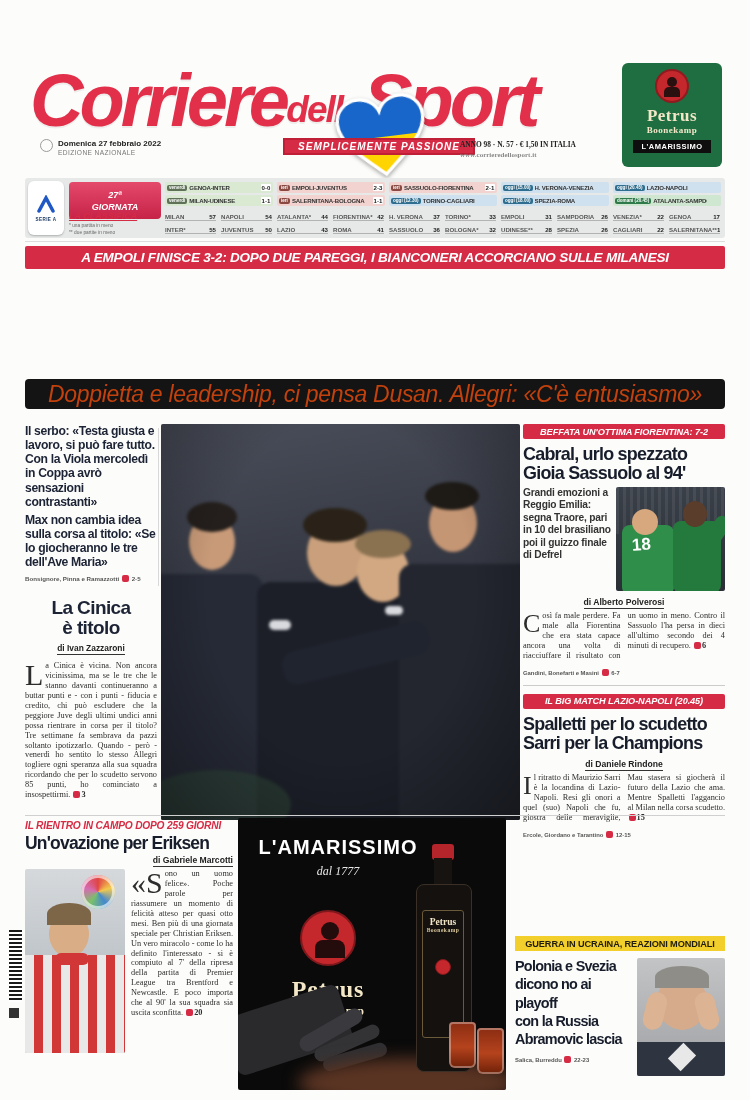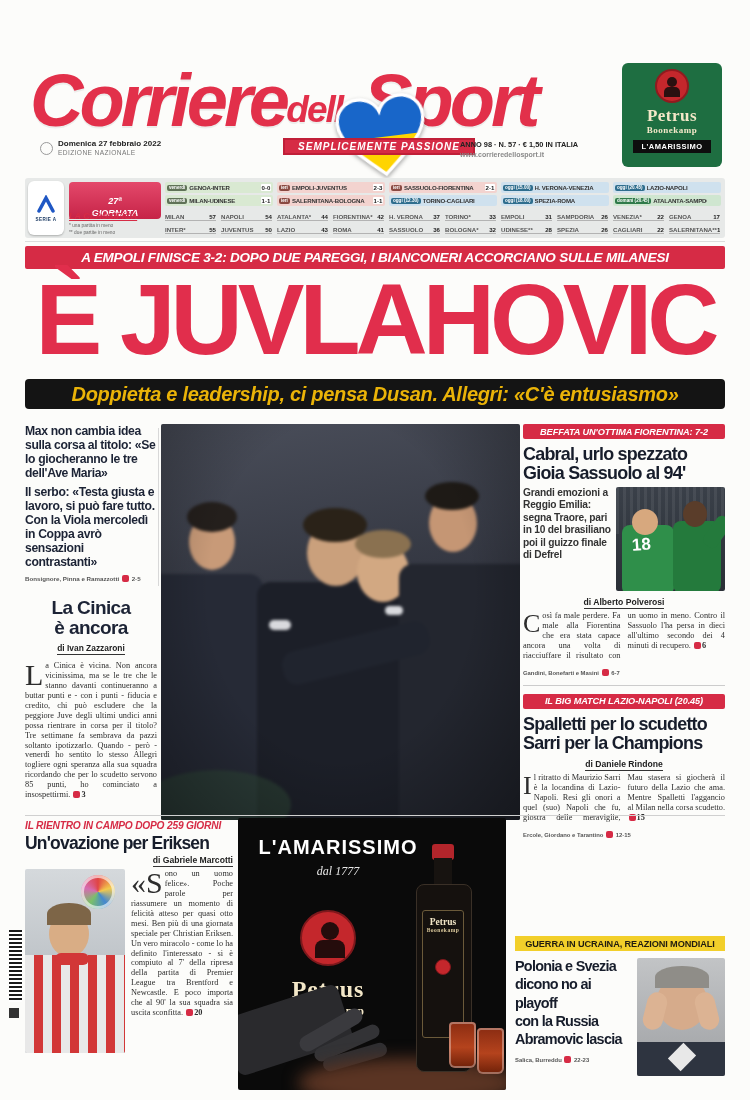--- a/index.html
+++ b/index.html
@@ -16,47 +16,47 @@
   .masthead{position:absolute;left:0;top:0;width:750px;height:176px;}
   .ghost{position:absolute;left:84px;top:40px;font-family:"Liberation Serif",serif;font-weight:bold;
          font-size:96px;letter-spacing:16px;color:transparent;-webkit-text-stroke:2px #f2b3ba;white-space:nowrap;}
   .logo{position:absolute;left:30px;top:58px;color:#e2304a;font-style:italic;font-weight:800;white-space:nowrap;
         text-shadow:0 2px 0 rgba(0,0,0,0.06);}
   .logo .lc{font-size:74px;letter-spacing:-4px;}
   .logo .ld{font-size:37px;letter-spacing:-2px;position:relative;top:-4px;left:-4px;}
   .logo .ls{font-size:74px;letter-spacing:-4px;position:relative;left:-8px;}
   .heart{position:absolute;left:336px;top:95px;width:92px;height:82px;transform:rotate(-7deg);
          filter:drop-shadow(0 2px 2px rgba(0,0,0,.35));}
-  .dateline{position:absolute;left:40px;top:139px;font-size:7.5px;color:#444;display:flex;gap:5px;align-items:center;}
+  .dateline{position:absolute;left:40px;top:139px;font-size:7.5px;color:#444;display:flex;gap:5px;align-items:flex-start;}
   .medal{width:13px;height:13px;border:1.6px solid #9a9a9a;border-radius:50%;}
   .dateline b{font-size:8px;color:#222;display:block;}
   .dateline .ed{font-size:6.6px;color:#777;letter-spacing:.4px;}
   .banner{position:absolute;left:283px;top:138px;width:192px;height:17px;background:#d62b45;color:#fff;
           font-weight:bold;font-style:italic;font-size:10px;text-align:center;line-height:17px;letter-spacing:1px;
           box-shadow:inset 0 0 0 2px #c01f38;}
-  .issue{position:absolute;left:460px;top:139px;width:150px;font-size:6.4px;color:#666;line-height:1.5;}
+  .issue{position:absolute;left:460px;top:139px;width:150px;font-size:6.4px;color:#666;line-height:1.5;font-family:Liberation Serif, serif;}
   .issue b{color:#222;font-size:7.4px;}
   .issue .site{font-weight:bold;color:#8a8a8a;font-size:7px;}
   .petrus-badge{position:absolute;left:622px;top:63px;width:100px;height:104px;background:#1e6e41;border-radius:6px;
                 display:flex;flex-direction:column;align-items:center;padding-top:6px;}
   .pb-circle{width:34px;height:34px;background:#c4272c;border-radius:50%;border:2px solid #8f1b1f;position:relative;}
   .pb-circle .bust{position:absolute;left:10px;top:6px;width:10px;height:10px;background:#2b1010;border-radius:50%;}
   .pb-circle .bust2{position:absolute;left:7px;top:16px;width:16px;height:10px;background:#2b1010;border-radius:5px 5px 0 0;}
   .pb-name{font-family:"Liberation Serif",serif;font-weight:bold;color:#f3e7c8;font-size:17px;margin-top:3px;letter-spacing:.5px;}
   .pb-sub{font-family:"Liberation Serif",serif;font-weight:bold;color:#f3e7c8;font-size:9px;letter-spacing:.5px;margin-top:-1px;}
   .pb-tag{margin-top:5px;background:#0e0e0e;color:#fff;font-weight:bold;font-size:7.5px;padding:2px 8px;letter-spacing:.5px;}
 
   
   .scorebar{position:absolute;left:25px;top:178px;width:700px;height:60px;background:#e7e9e8;border-radius:3px;}
   .seriea-tile{position:absolute;left:3px;top:3px;width:36px;height:54px;background:#fff;border-radius:6px;
                box-shadow:0 1px 2px rgba(0,0,0,.25);display:flex;flex-direction:column;align-items:center;justify-content:center;}
   .seriea-tile .glyph{width:20px;height:20px;}
   .seriea-tile .lbl{font-size:4.6px;font-weight:bold;color:#15355f;letter-spacing:.4px;margin-top:2px;}
   .round-box{position:absolute;left:44px;top:4px;width:92px;height:37px;background:linear-gradient(180deg,#e4496b,#c62347);
-             border-radius:4px;color:#fff;font-weight:bold;font-style:italic;text-align:center;font-size:9px;line-height:1.3;padding-top:14px;}
+             border-radius:4px;color:#fff;font-weight:bold;font-style:italic;text-align:center;font-size:9px;line-height:1.3;padding-top:8px;}
   .classifica{position:absolute;left:44px;top:33px;color:#d62b45;font-weight:bold;font-style:italic;font-size:9px;
               text-decoration:underline;}
   .legend{position:absolute;left:44px;top:45px;font-size:4.8px;color:#666;line-height:1.4;}
   .fixtures{position:absolute;left:140px;top:4px;display:grid;grid-template-rows:repeat(2,11px);grid-auto-flow:column;
             grid-auto-columns:108px;gap:2px 4px;}
   .fx{display:flex;align-items:center;gap:2px;padding:0 2px;border-radius:2px;font-size:6.1px;font-weight:bold;color:#333;}
   .fx-green{background:#d9e9d2;} .fx-pink{background:#f3d3cf;} .fx-blue{background:#cfe1ee;} .fx-green2{background:#cfe6d0;}
   .fx-day{font-size:4.6px;font-weight:bold;color:#fff;border-radius:2px;padding:.5px 2px;white-space:nowrap;}
   .fx-fri .fx-day{background:#5f7257;} .fx-yest .fx-day{background:#8a4a42;}
   .fx-today .fx-day{background:#2f6e8e;} .fx-tom .fx-day{background:#2f7a4a;}
@@ -66,22 +66,22 @@
              grid-auto-columns:51px;gap:2px 5px;}
   .st{display:flex;justify-content:space-between;align-items:flex-end;border-bottom:1px solid #b3b3b3;
       font-size:6.1px;font-weight:bold;color:#555;white-space:nowrap;overflow:hidden;}
   .st .st-pts{color:#222;}
 
   
   .kicker{position:absolute;left:25px;top:246px;width:700px;height:23px;background:#d62b45;border-radius:2px;color:#fff;
           font-weight:bold;font-style:italic;font-size:13.5px;text-align:center;line-height:23px;letter-spacing:-.2px;}
   .headline{position:absolute;left:25px;top:268px;width:700px;margin:0;color:#e12e4c;font-weight:800;font-size:100px;
             letter-spacing:-5px;text-align:center;line-height:1.02;white-space:nowrap;}
-  .subhead{position:absolute;left:25px;top:379px;width:700px;height:30px;background:#141414;border-radius:4px;color:#eab308;
-           font-weight:bold;font-style:italic;font-size:20px;text-align:center;line-height:30px;letter-spacing:-.3px;}
+  .subhead{position:absolute;left:25px;top:379px;width:700px;height:30px;background:#141414;border-radius:4px;color:#c2410c;
+           font-weight:normal;font-style:italic;font-size:23px;text-align:center;line-height:30px;letter-spacing:-.3px;}
 
   
   .leftcol{position:absolute;left:25px;top:424px;width:132px;}
   .intro{margin:0 0 4px 0;font-weight:bold;font-size:12.2px;line-height:1.16;color:#1c2335;letter-spacing:-.35px;}
   .pageref{font-size:6.2px;font-weight:bold;color:#555;margin-top:6px;}
   .chip{display:inline-block;width:7px;height:7px;background:#d62b45;border-radius:2px;vertical-align:-1px;margin:0 1px;}
   .cinica{margin-top:16px;}
   .cinica h3{margin:0;text-align:center;font-size:19px;letter-spacing:-.6px;color:#1c2335;line-height:1.04;}
   .oped-byline{text-align:center;font-size:8.4px;font-weight:bold;color:#222;margin-top:5px;}
   .oped-byline span{border-bottom:1px solid #333;padding-bottom:1px;}
@@ -359,35 +359,34 @@
         </div>
         <div class="st" data-interactable="false">
           <span data-interactable="false">SALERNITANA**</span>
           <span class="st-pts" data-interactable="false">15</span>
         </div>
     </div>
   </section>
   <div class="hr-under-score" data-interactable="false"></div>
 
   <div class="kicker" data-interactable="false">A EMPOLI FINISCE 3-2: DOPO DUE PAREGGI, I BIANCONERI ACCORCIANO SULLE MILANESI</div>
-  <h1 class="headline" data-interactable="false">È JUVLAHOVIC</h1>
   <div class="subhead" data-interactable="false">Doppietta e leadership, ci pensa Dusan. Allegri: «C'è entusiasmo»</div>
 
   <div class="leftcol" data-interactable="false">
+    <p class="intro" data-interactable="false">Il serbo: «Testa giusta e lavoro, si può fare tutto. Con la Viola mercoledì in Coppa avrò sensazioni contrastanti»</p>
     <p class="intro" data-interactable="false">Max non cambia idea sulla corsa al titolo: «Se lo giocheranno le tre dell'Ave Maria»</p>
-    <p class="intro" data-interactable="false">Il serbo: «Testa giusta e lavoro, si può fare tutto. Con la Viola mercoledì in Coppa avrò sensazioni contrastanti»</p>
     <div class="pageref" data-interactable="false">
       <span data-interactable="false">Bonsignore, Pinna e Ramazzotti</span>
       <span class="chip" data-interactable="false"></span>
       <span data-interactable="false">2-5</span>
     </div>
     <div class="cinica" data-interactable="false">
       <h3 data-interactable="false">
         <span data-interactable="false">La Cinica</span><br>
-        <span data-interactable="false">è ancora</span>
+        <span data-interactable="false">è titolo</span>
       </h3>
       <div class="oped-byline" data-interactable="false"><span>di Ivan Zazzaroni</span></div>
       <p class="serifbody" data-interactable="false">
         <span class="dropcap" data-interactable="false">L</span><span data-interactable="false">a Cinica è vicina. Non ancora vicinissima, ma se le tre che le stanno davanti continueranno a buttar punti e - con i punti - fiducia e credito, chi può escludere che la peggiore Juve degli ultimi undici anni possa rientrare in corsa per il titolo? Tre settimane fa sembrava da pazzi soltanto ipotizzarlo. Quando - però - venerdì ho sentito lo stesso Allegri togliere ogni speranza alla sua squadra ricordando che per lo scudetto servono 85 punti, ho cominciato a insospettirmi.</span>
         <span class="chip" data-interactable="false"></span><b data-interactable="false">3</b>
       </p>
     </div>
   </div>
   <div class="vline" data-interactable="false"></div>
 

